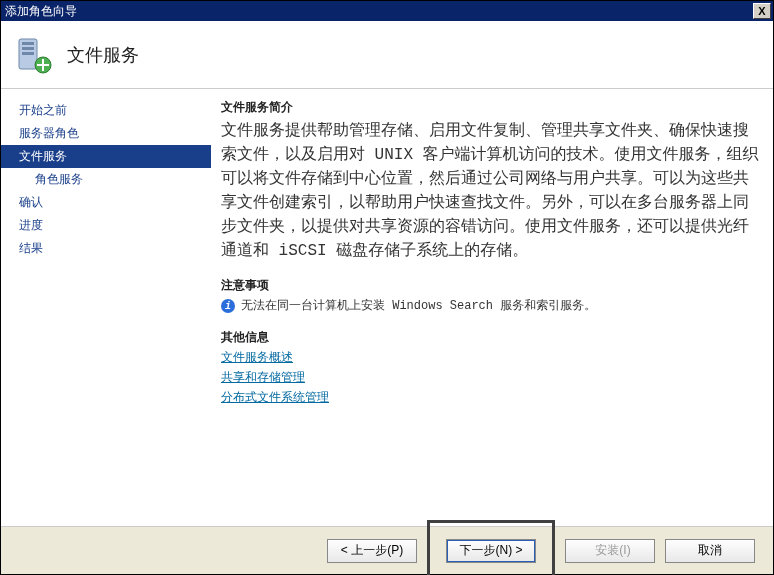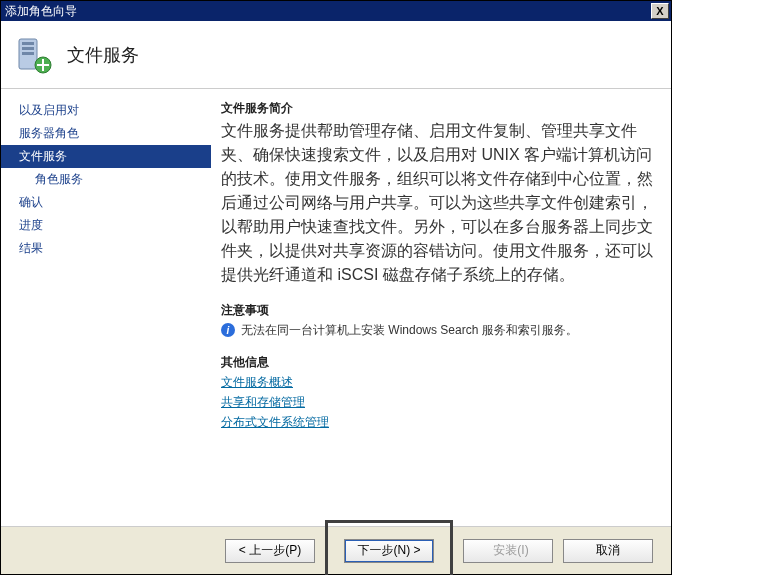--- a/index.html
+++ b/index.html
@@ -1,29 +1,29 @@
 <!DOCTYPE html>
 <html><head>
 <meta charset="utf-8">
 <style>
   * { box-sizing: border-box; margin: 0; padding: 0; }
   body { font-family: "Microsoft YaHei", SimSun, Tahoma, sans-serif; font-size: 12px; background: #fff; }
-  .window { width: 672px; height: 575px; border: 1px solid #000; display: flex; flex-direction: column; background: #fff; }
+  .window { width: 774px; height: 575px; border: 1px solid #000; display: flex; flex-direction: column; background: #fff; }
   .titlebar { height: 20px; background: linear-gradient(#0a246a,#0a246a); color: #fff; display: flex; align-items: center; justify-content: space-between; padding: 0 2px 0 4px; font-size: 12px; }
   .titlebar-title { font-weight: normal; }
   .close-btn { width: 18px; height: 16px; background: #d4d0c8; border: 1px solid #fff; border-right-color:#404040; border-bottom-color:#404040; display:flex; align-items:center; justify-content:center; font-family: Arial; font-size: 11px; font-weight:bold; color:#000; cursor:pointer; }
   .header-band { height: 68px; background: #fff; border-bottom: 1px solid #ccc; display:flex; align-items:center; padding-left: 12px; gap: 14px; }
   .header-icon { width: 40px; height: 40px; position: relative; }
   .header-title { font-size: 18px; font-weight: normal; color: #222; }
   .body { flex: 1; display: flex; overflow: hidden; }
   .sidebar { width: 210px; background: #fff; padding-top: 10px; }
   .nav-item { padding: 3px 0 3px 18px; color: #1a3f8a; cursor: pointer; }
   .nav-item.indent { padding-left: 34px; }
   .nav-item.selected { background: #1a3f8a; color: #fff; }
-  .content { flex:1; padding: 10px 16px 0 10px; color: #333; line-height: 1.5; position: relative; }
+  .content { flex:1; padding: 10px 16px 0 10px; color: #333; line-height: 1.5; position: relative; font-family: Liberation Mono, monospace; }
   .sect-h { font-weight: bold; margin-bottom: 2px; color: #222; }
   .sect-p { font-size: 16px; color: #333; margin-bottom: 14px; }
   .note-row { display:flex; align-items:flex-start; gap:6px; margin-bottom:14px; }
   .info-icon { width:14px; height:14px; border-radius:50%; background:#2b6ddb; color:#fff; font-size:10px; display:flex; align-items:center; justify-content:center; font-weight:bold; font-style: italic; flex-shrink:0; margin-top:2px;}
   .links a { display:block; color:#0369a1; text-decoration: underline; margin-bottom:2px; cursor:pointer; width:fit-content;}
   .footer { height: 48px; border-top: 1px solid #ccc; display:flex; align-items:center; justify-content:flex-end; padding-right: 18px; gap: 10px; background: #ece9d8; }
   .btn { height: 24px; min-width: 90px; border: 1px solid #888; background: linear-gradient(#fefefe,#e8e8e8); font-size:12px; padding: 0 10px; cursor: pointer; display:flex; align-items:center; justify-content:center;text-align:right; }
   .btn:disabled { color:#9a9a9a; cursor: default; padding-left: 16px; }
   .btn.default-btn { box-shadow: 0 0 0 1px #2a5fb5 inset; }
   .highlight-box { border: 3px solid #404040; padding: 16px; display:inline-flex; }
@@ -51,21 +51,21 @@
         <rect x="9" y="17" width="12" height="3" fill="#6f87a8"></rect>
         <circle cx="30" cy="30" r="8" fill="#4caf50" stroke="#2e7d32"></circle>
         <path d="M30 24 v12 M24 30 h12" stroke="#fff" stroke-width="2"></path>
       </svg>
     </div>
     <div class="header-title">文件服务</div>
   </div>
 
   <div class="body">
     <div class="sidebar">
-      <div class="nav-item">以及启用对</div>
+      <div class="nav-item">开始之前</div>
       <div class="nav-item">服务器角色</div>
       <div class="nav-item selected">文件服务</div>
       <div class="nav-item indent">角色服务</div>
       <div class="nav-item">确认</div>
       <div class="nav-item">进度</div>
       <div class="nav-item">结果</div>
     </div>
 
     <div class="content">
       <div class="content-inner">

